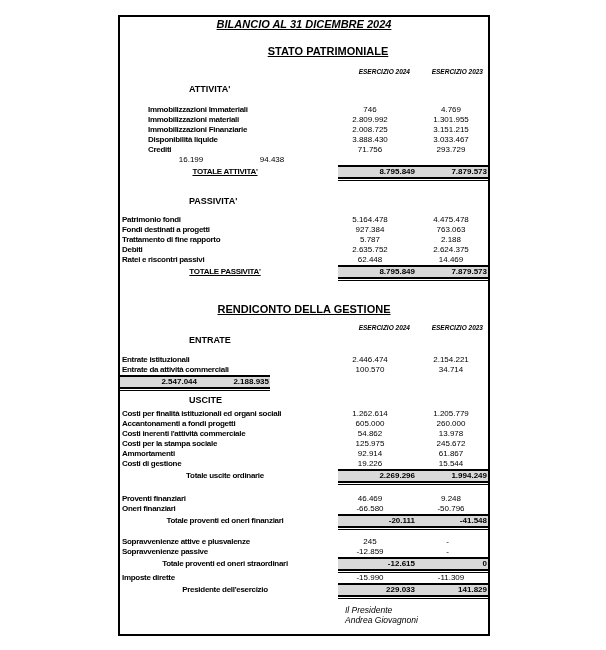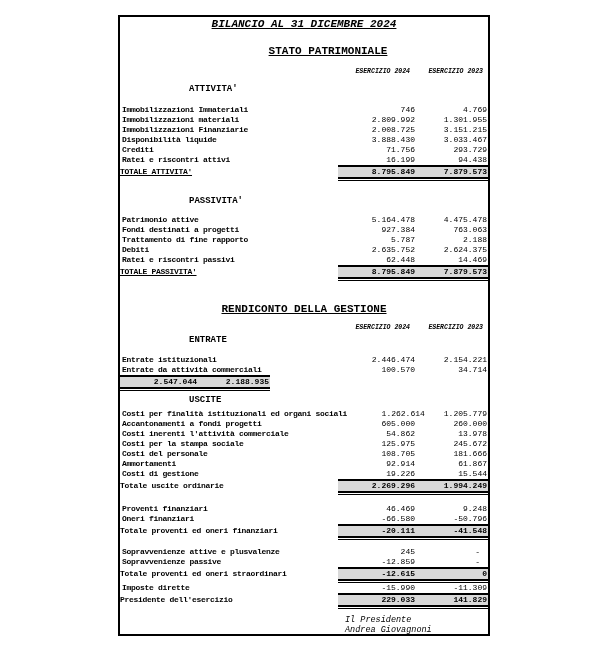--- a/index.html
+++ b/index.html
@@ -1,19 +1,19 @@
 <!DOCTYPE html>
 <html><head>
 <meta charset="utf-8">
 <style>
   * { margin:0; padding:0; box-sizing:border-box; }
   body { margin:0; background:#fff; }
   .page {
     position:relative; width:537px; height:650px; background:#ffffff;
-    font-family:Liberation Mono, monospace; color:#000;
+    font-family:Liberation Sans, sans-serif; color:#000;
   }
   .frame {
     position:absolute; left:118px; top:15px; width:372px; height:621px;
     border:2px solid #000; overflow:hidden;
   }
   .doc-title {
     margin-top:1px; text-align:center; font-size:11px; line-height:13px;
     font-weight:700; font-style:italic; text-decoration:underline;
   }
   .main-title {
@@ -23,26 +23,26 @@
   .mt-stato { margin-top:14px;margin-left:48px; }
   .mt-rend  { margin-top:24px; }
   .chead { display:flex; font-size:6.5px; line-height:9px; font-weight:700; font-style:italic; }
   .chead .sp { flex:1; }
   .chead .ch { width:90px; text-align:right; padding-right:5px; }
   .chead .ch.b { width:73px; }
   .grp { font-size:9px; line-height:11px; font-weight:700; padding-left:69px; }
   .rows { }
   .row { display:flex; font-size:8px; line-height:10px; }
   .row .lbl { flex:1; font-weight:700; padding-left:2px; letter-spacing:-0.3px; white-space:nowrap; }
-  .row .num { width:90px; text-align:right; }
+  .row .num { width:90px; text-align:center; }
   .row .num.nb { width:73px; padding-right:1px; }
   .row .num.dash { padding-right:8px; }
   .trow { display:flex; }
   .tlbl {
-    flex:1; text-align:left; font-weight:700; font-size:8px; line-height:14px;
+    flex:1; text-align:center; font-weight:700; font-size:8px; line-height:14px;
     padding-right:8px; letter-spacing:-0.3px; white-space:nowrap;
   }
   .tlbl.u { text-decoration:underline; }
   .tbox {
     width:150px; background:#d9d9d9; border-top:2px solid #000; border-bottom:2px solid #000;
     display:flex; position:relative; font-weight:700; font-size:8px; line-height:10px;
   }
   .tbox::after {
     content:""; position:absolute; left:0; right:0; bottom:-4px; height:1px; background:#000;
   }
@@ -61,21 +61,21 @@
     <div class="main-title mt-stato">STATO PATRIMONIALE</div>
 
     <div class="chead" style="margin-top:9px;">
       <span class="sp"></span>
       <span class="ch">ESERCIZIO 2024</span>
       <span class="ch b">ESERCIZIO 2023</span>
     </div>
 
     <div class="grp" style="margin-top:8px;">ATTIVITA'</div>
 
-    <div class="rows" style="margin-top:10px;">
+    <div class="rows" style="margin-top:10px;padding-left:26px;">
       <div class="row">
         <span class="lbl">Immobilizzazioni Immateriali</span>
         <span class="num">746</span>
         <span class="num nb">4.769</span>
       </div>
       <div class="row">
         <span class="lbl">Immobilizzazioni materiali</span>
         <span class="num">2.809.992</span>
         <span class="num nb">1.301.955</span>
       </div>
@@ -88,39 +88,38 @@
         <span class="lbl">Disponibilità liquide</span>
         <span class="num">3.888.430</span>
         <span class="num nb">3.033.467</span>
       </div>
       <div class="row">
         <span class="lbl">Crediti</span>
         <span class="num">71.756</span>
         <span class="num nb">293.729</span>
       </div>
       <div class="row">
-        <span class="lbl">Ratei e riscontri attivi</span>
         <span class="num">16.199</span>
         <span class="num nb">94.438</span>
       </div>
     </div>
 
     <div class="trow">
       <span class="tlbl u">TOTALE ATTIVITA'</span>
       <div class="tbox">
         <span class="ta">8.795.849</span>
         <span class="tb">7.879.573</span>
       </div>
     </div>
 
     <div class="grp" style="margin-top:17px;">PASSIVITA'</div>
 
     <div class="rows" style="margin-top:8px;">
       <div class="row">
-        <span class="lbl">Patrimonio attive</span>
+        <span class="lbl">Patrimonio fondi</span>
         <span class="num">5.164.478</span>
         <span class="num nb">4.475.478</span>
       </div>
       <div class="row">
         <span class="lbl">Fondi destinati a progetti</span>
         <span class="num">927.384</span>
         <span class="num nb">763.063</span>
       </div>
       <div class="row">
         <span class="lbl">Trattamento di fine rapporto</span>
@@ -194,25 +193,20 @@
         <span class="lbl">Costi inerenti l'attività commerciale</span>
         <span class="num">54.862</span>
         <span class="num nb">13.978</span>
       </div>
       <div class="row">
         <span class="lbl">Costi per la stampa sociale</span>
         <span class="num">125.975</span>
         <span class="num nb">245.672</span>
       </div>
       <div class="row">
-        <span class="lbl">Costi del personale</span>
-        <span class="num">108.705</span>
-        <span class="num nb">181.666</span>
-      </div>
-      <div class="row">
         <span class="lbl">Ammortamenti</span>
         <span class="num">92.914</span>
         <span class="num nb">61.867</span>
       </div>
       <div class="row">
         <span class="lbl">Costi di gestione</span>
         <span class="num">19.226</span>
         <span class="num nb">15.544</span>
       </div>
     </div>

